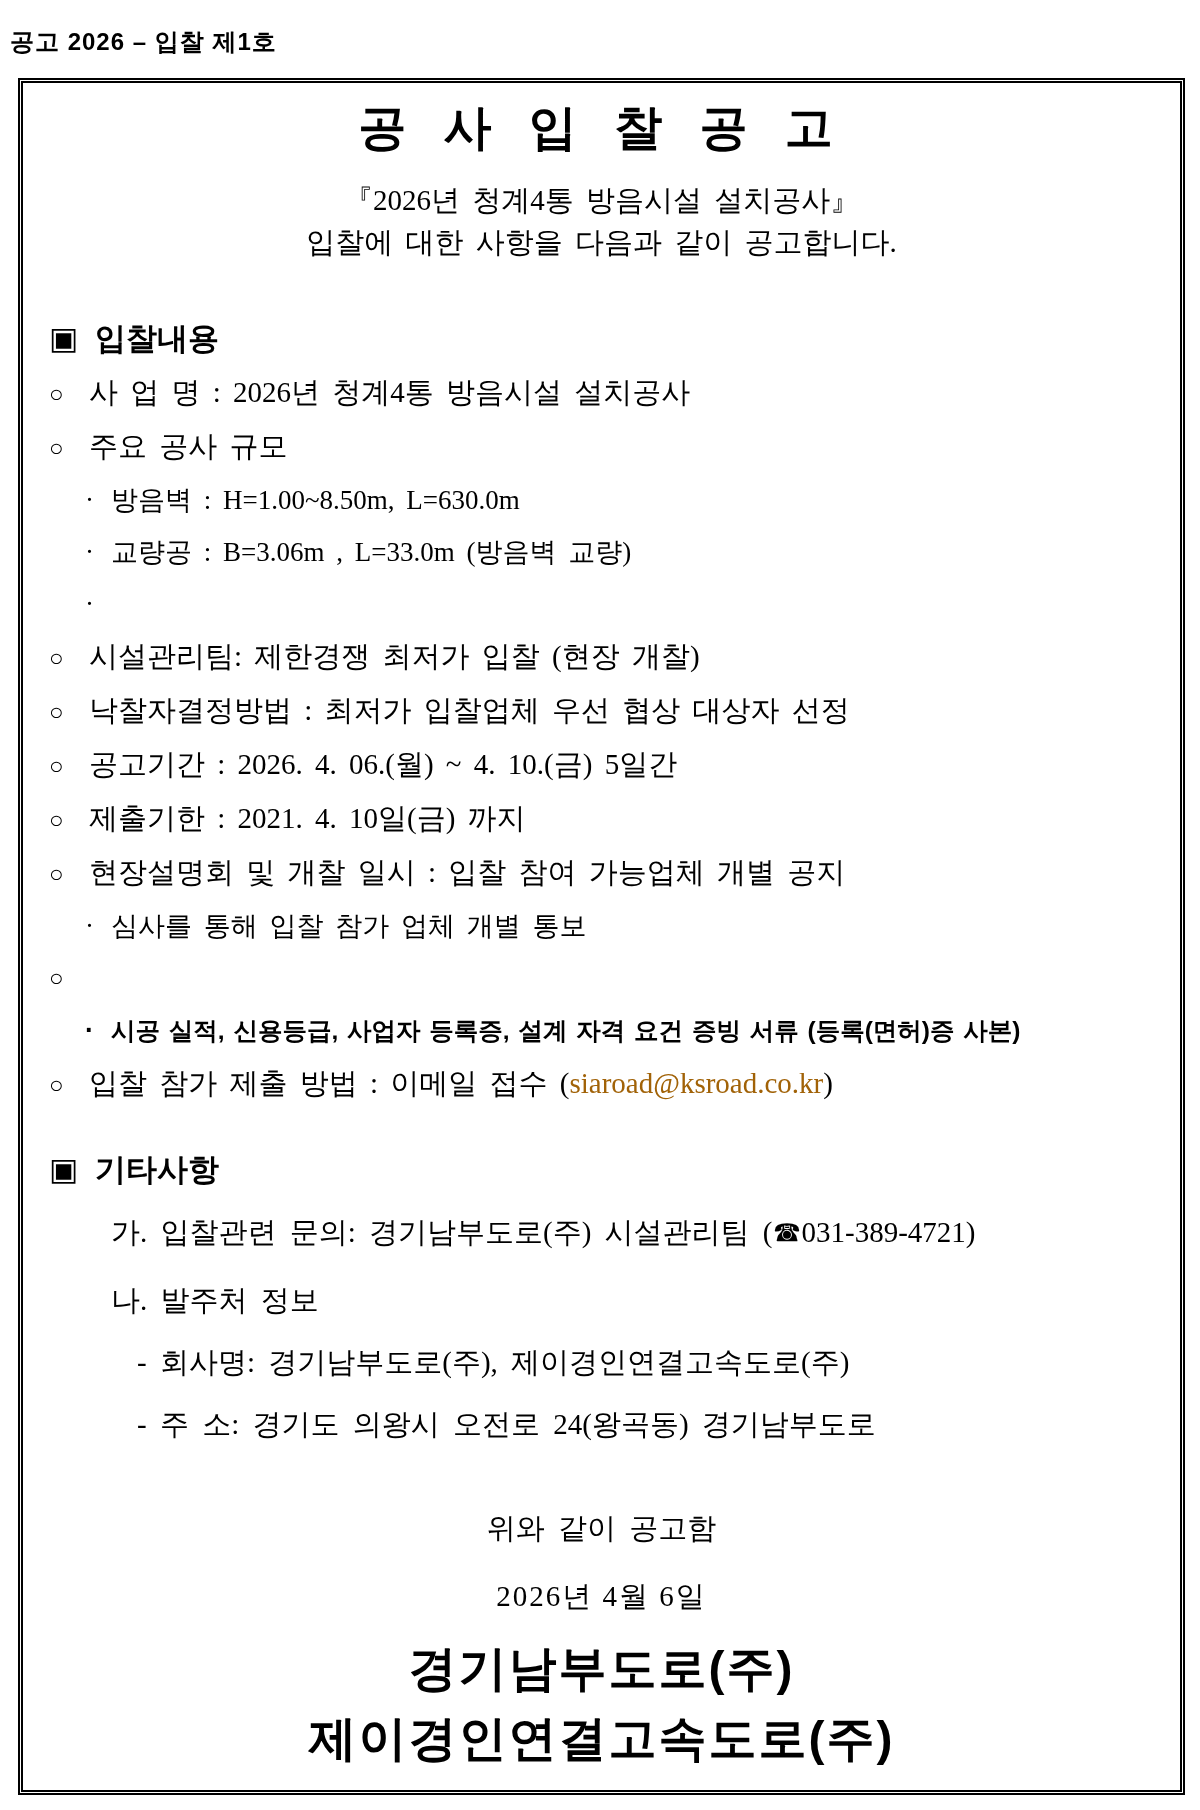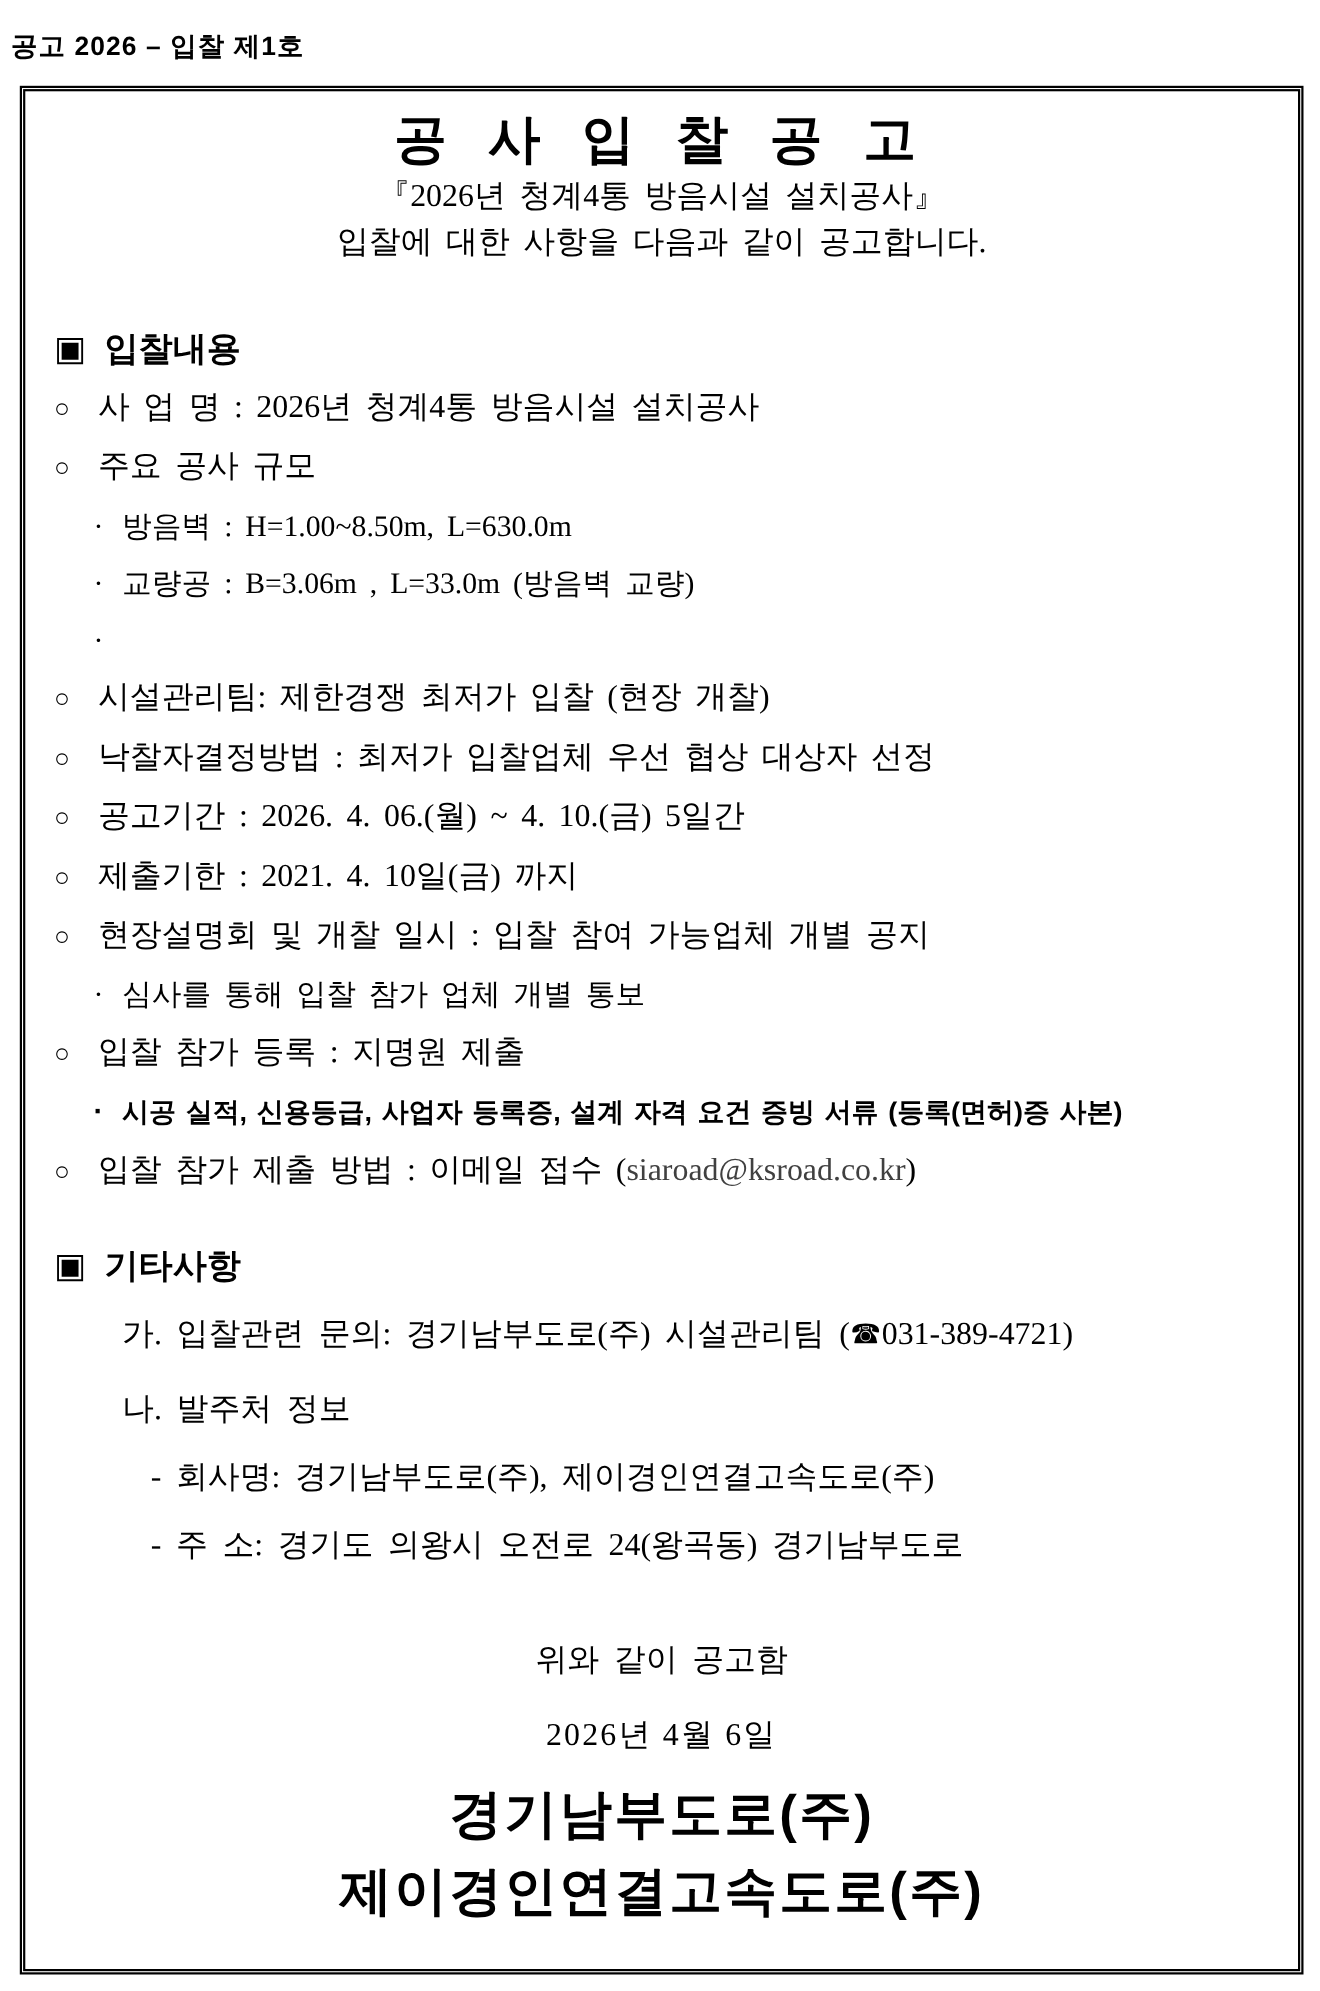--- a/index.html
+++ b/index.html
@@ -21,21 +21,21 @@
     padding:16px 26px 0 26px;
   }
   .title {
     text-align:center;
     font-family:"Liberation Sans", sans-serif;
     font-weight:bold; font-size:48px; line-height:58px;
     letter-spacing:12px;
   }
   .subtitle {
     text-align:center; font-size:29px; line-height:42px;
-    word-spacing:5px;
+    margin-top:22px; word-spacing:5px;
   }
   .sec-header {
     display:flex; align-items:baseline;
     font-family:"Liberation Sans", sans-serif;
     font-weight:bold; font-size:31px; line-height:40px;
     margin-top:56px;
   }
   .sec-header .mk { flex:none; width:46px; font-weight:normal; }
   .sec2 { margin-top:46px; }
   .line {
@@ -44,21 +44,21 @@
     word-spacing:5px; white-space:nowrap;
   }
   .line .mk { flex:none; width:40px; font-size:24px; }
   .l2 { padding-left:36px; font-size:27px; }
   .l2 .mk { width:26px; font-size:27px; }
   .l2.small { font-size:23.5px; word-spacing:2px; }
   .l2.boldline {
     font-family:"Liberation Sans", sans-serif;
     font-weight:bold; font-size:24.5px; word-spacing:2px;
   }
-  .email { color:#404040; text-decoration:none; }
+  .email { color:#a16207; text-decoration:none; }
   .etc-line {
     font-size:29px; line-height:40px; word-spacing:6px;
     padding-left:62px; margin-top:22px; white-space:nowrap;
   }
   .etc-line.na { margin-top:28px; }
   .dash-line { padding-left:88px; margin-top:22px; }
   .center { text-align:center; }
   .closing { margin-top:64px; font-size:29px; line-height:40px; word-spacing:6px;text-align:center; }
   .date { margin-top:28px; font-size:29px; line-height:40px; letter-spacing:2px; }
   .company {
@@ -137,21 +137,20 @@
     <span>현장설명회 및 개찰 일시 : 입찰 참여 가능업체 개별 공지</span>
   </div>
 
   <div class="line l2">
     <span class="mk">·</span>
     <span>심사를 통해 입찰 참가 업체 개별 통보</span>
   </div>
 
   <div class="line">
     <span class="mk">○</span>
-    <span>입찰 참가 등록 : 지명원 제출</span>
   </div>
 
   <div class="line l2 boldline">
     <span class="mk">·</span>
     <span>시공 실적, 신용등급, 사업자 등록증, 설계 자격 요건 증빙 서류 (등록(면허)증 사본)</span>
   </div>
 
   <div class="line">
     <span class="mk">○</span>
     <span>

